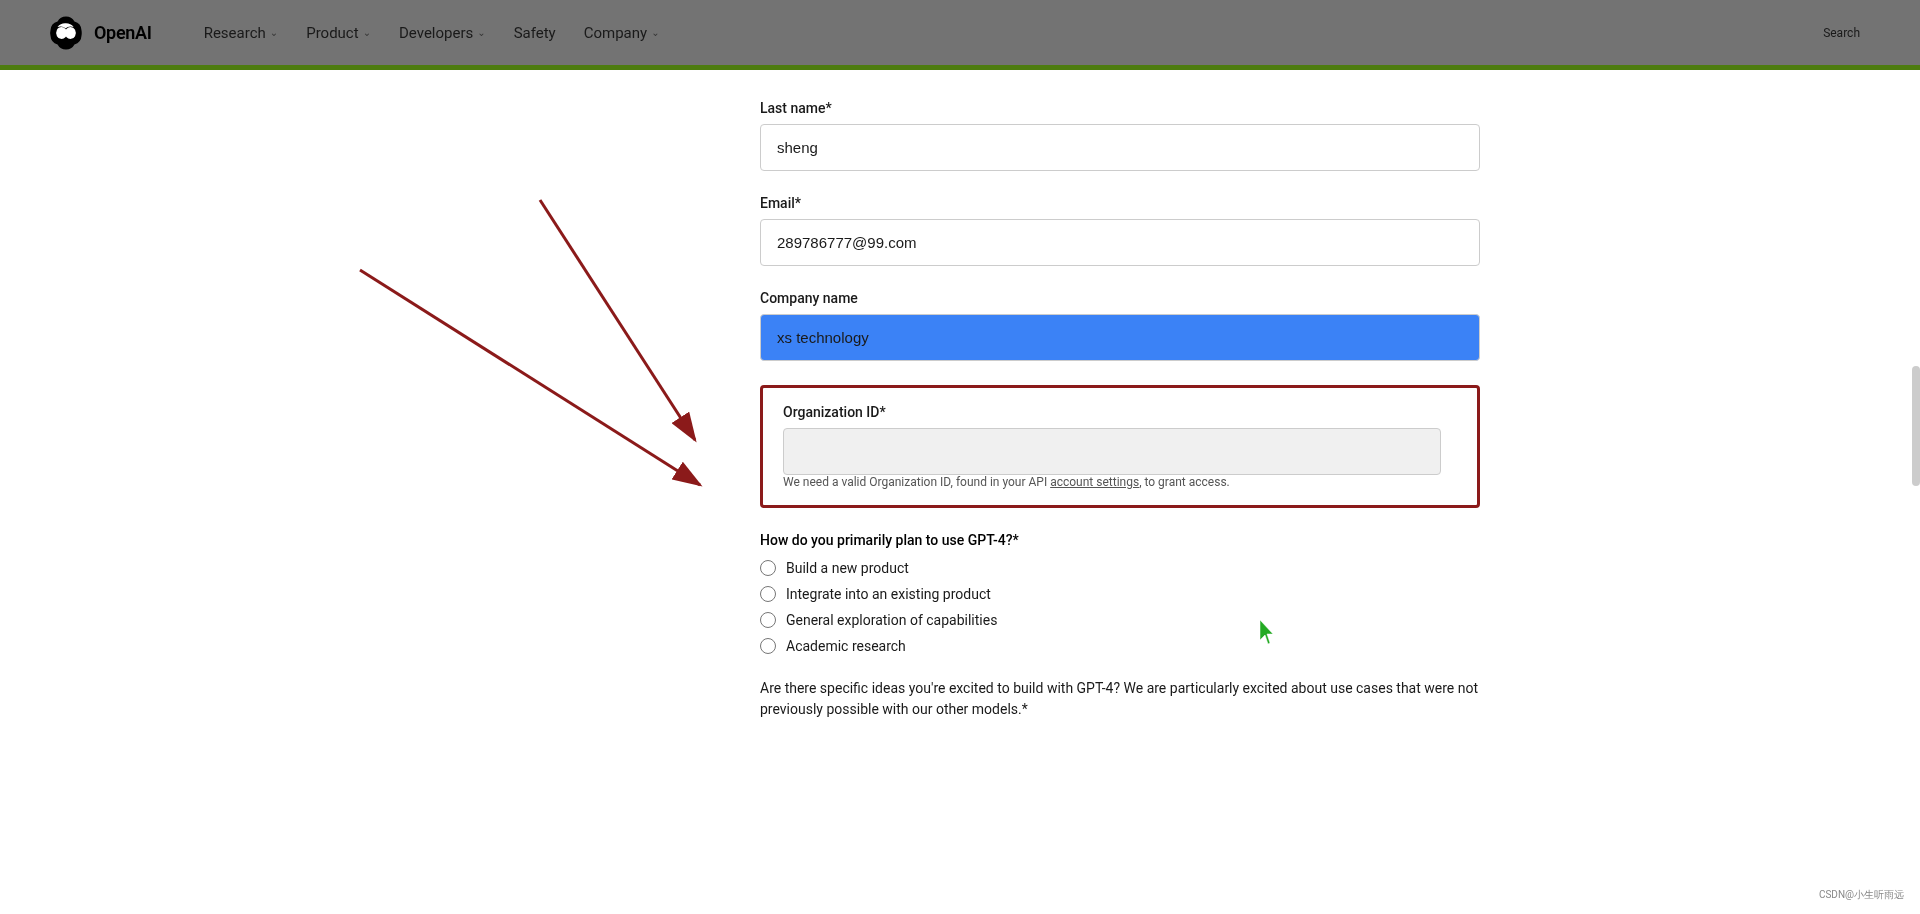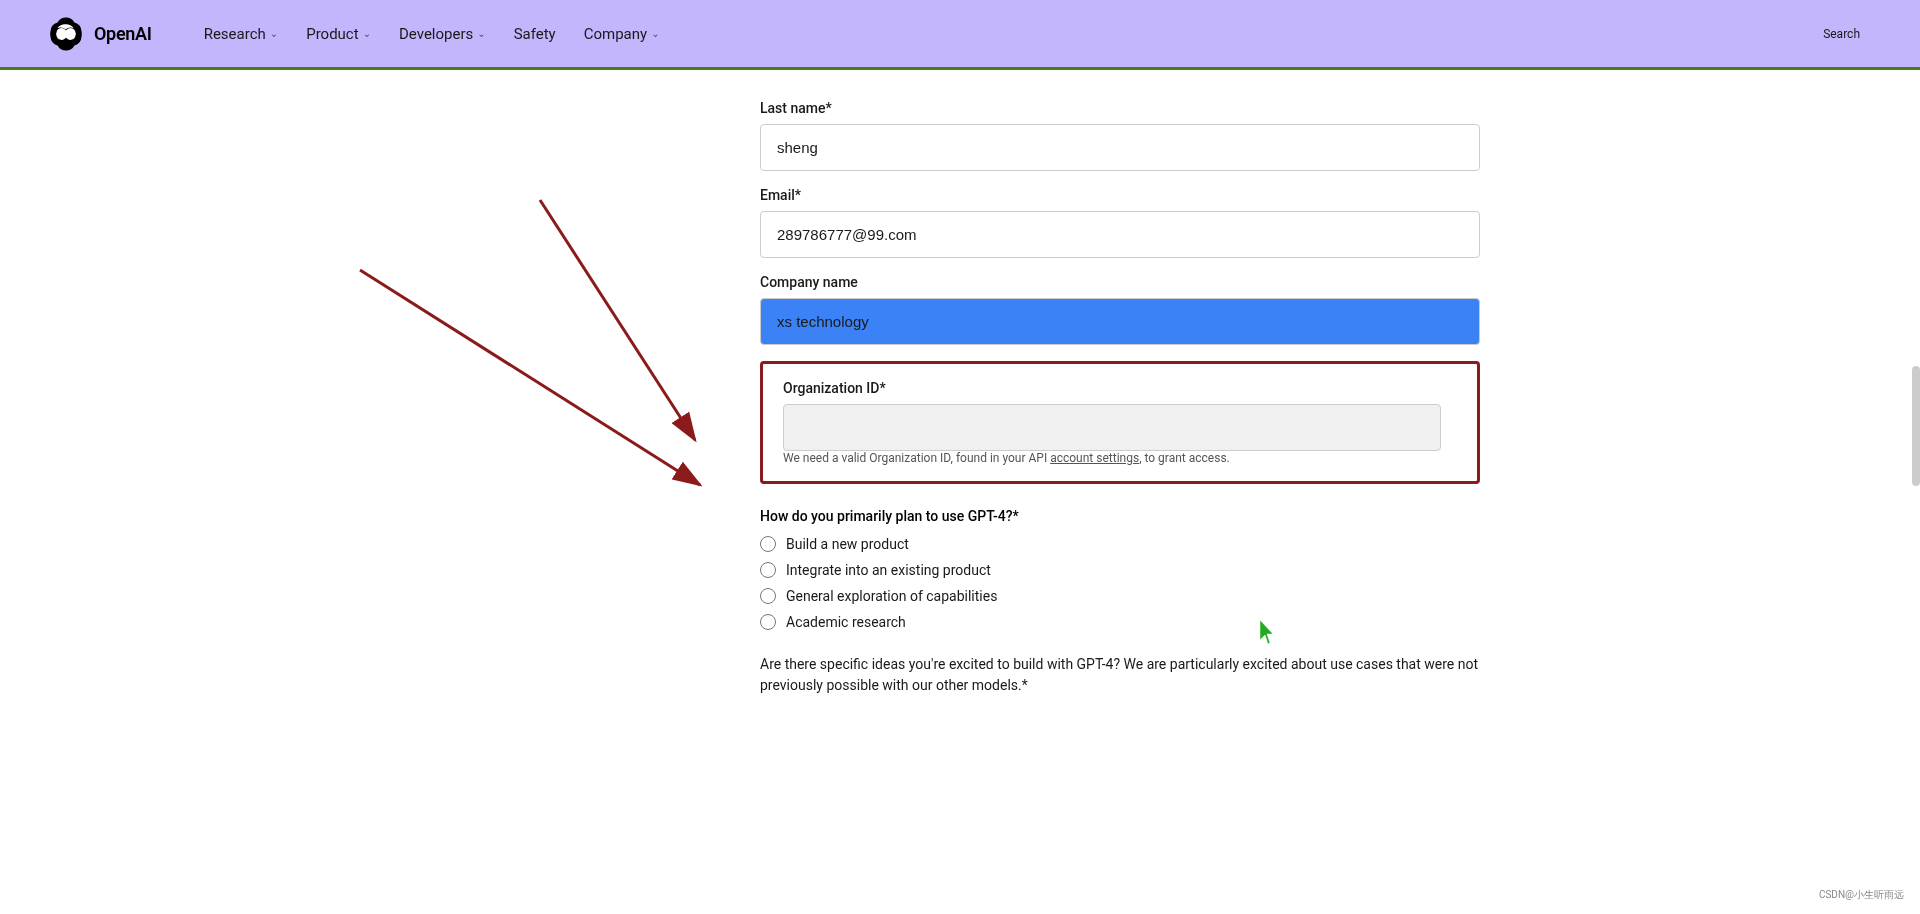--- a/index.html
+++ b/index.html
@@ -11,22 +11,22 @@
       overflow-x: hidden;
     }
 
     
     nav {
       display: flex;
       align-items: center;
       justify-content: space-between;
       padding: 0 48px;
       height: 70px;
-      border-bottom: 3px solid #4d7c0f;
-      background: #c4b5fd;
+      border-bottom: 5px solid #4d7c0f;
+      background: #737373;
       position: sticky;
       top: 0;
       z-index: 100;
     }
     .nav-left {
       display: flex;
       align-items: center;
       gap: 40px;
     }
     .logo {
@@ -87,21 +87,21 @@
     .form-section {
       margin-left: auto;
       margin-right: auto;
       width: 760px;
       padding: 0 20px;
       position: relative;
       left: 160px;
     }
 
     .form-group {
-      margin-bottom: 16px;
+      margin-bottom: 24px;
     }
 
     .form-label {
       display: block;
       font-size: 14px;
       font-weight: 500;
       color: #1a1a1a;
       margin-bottom: 8px;
     }
 

